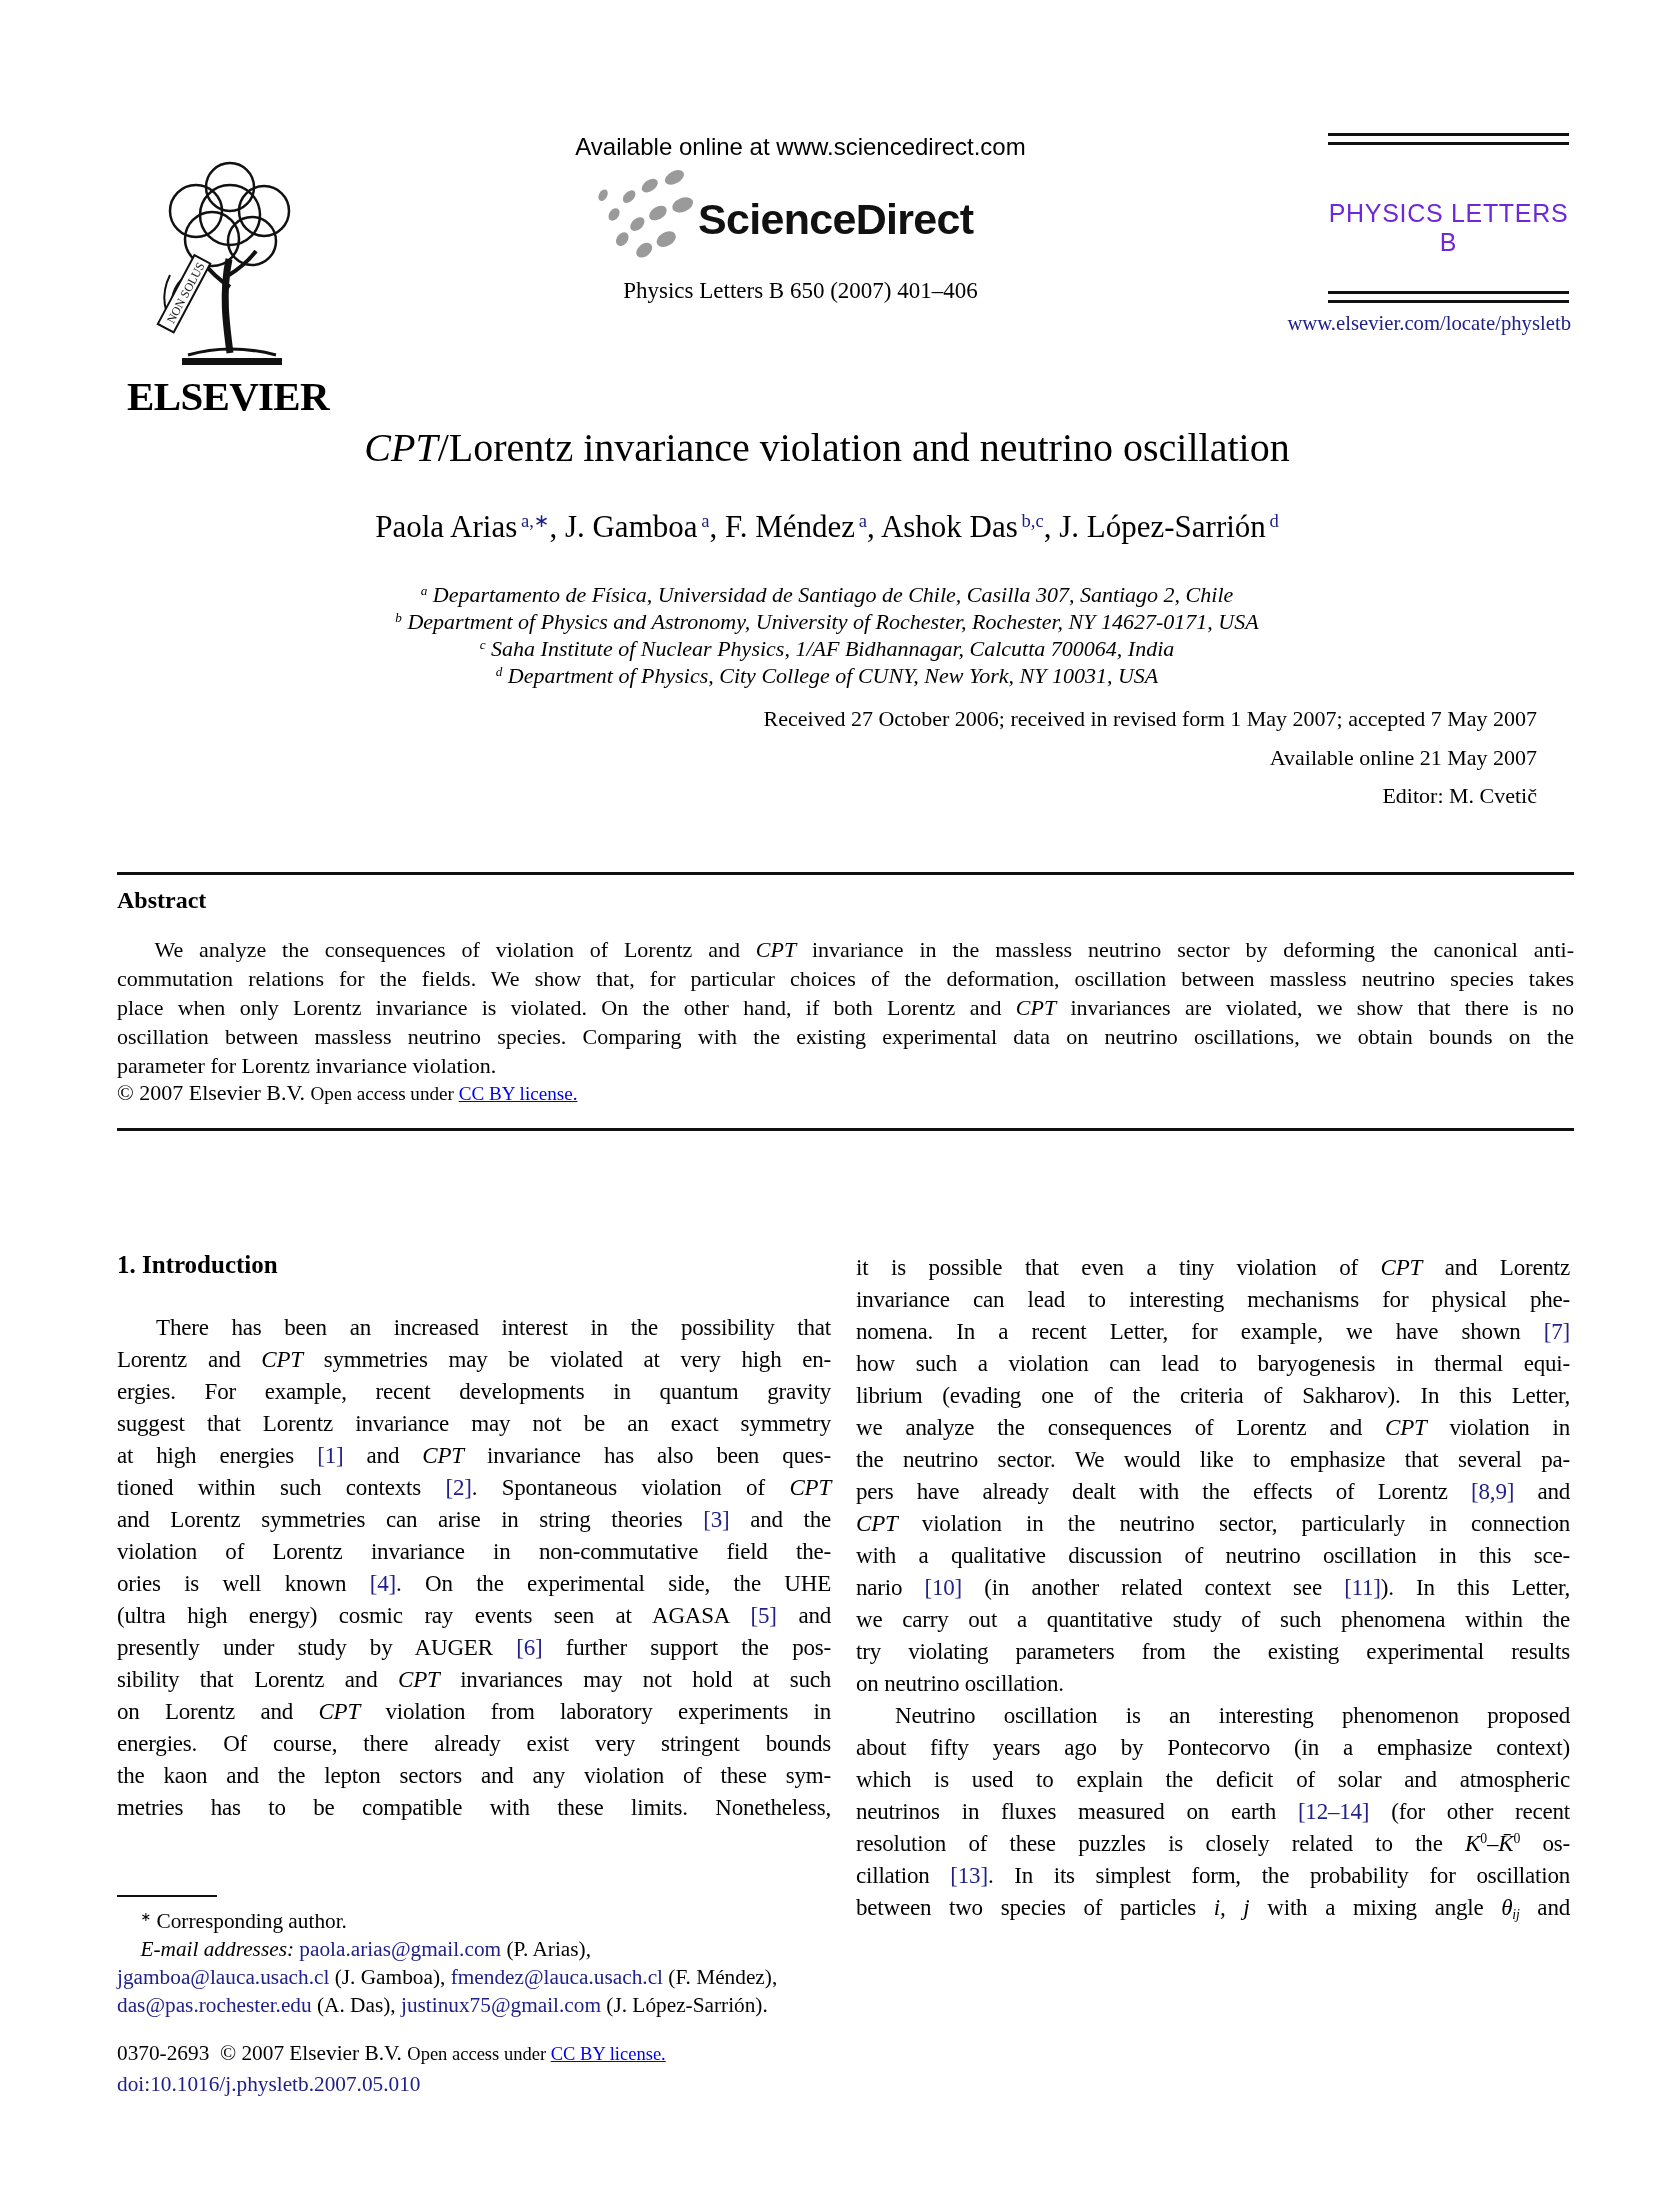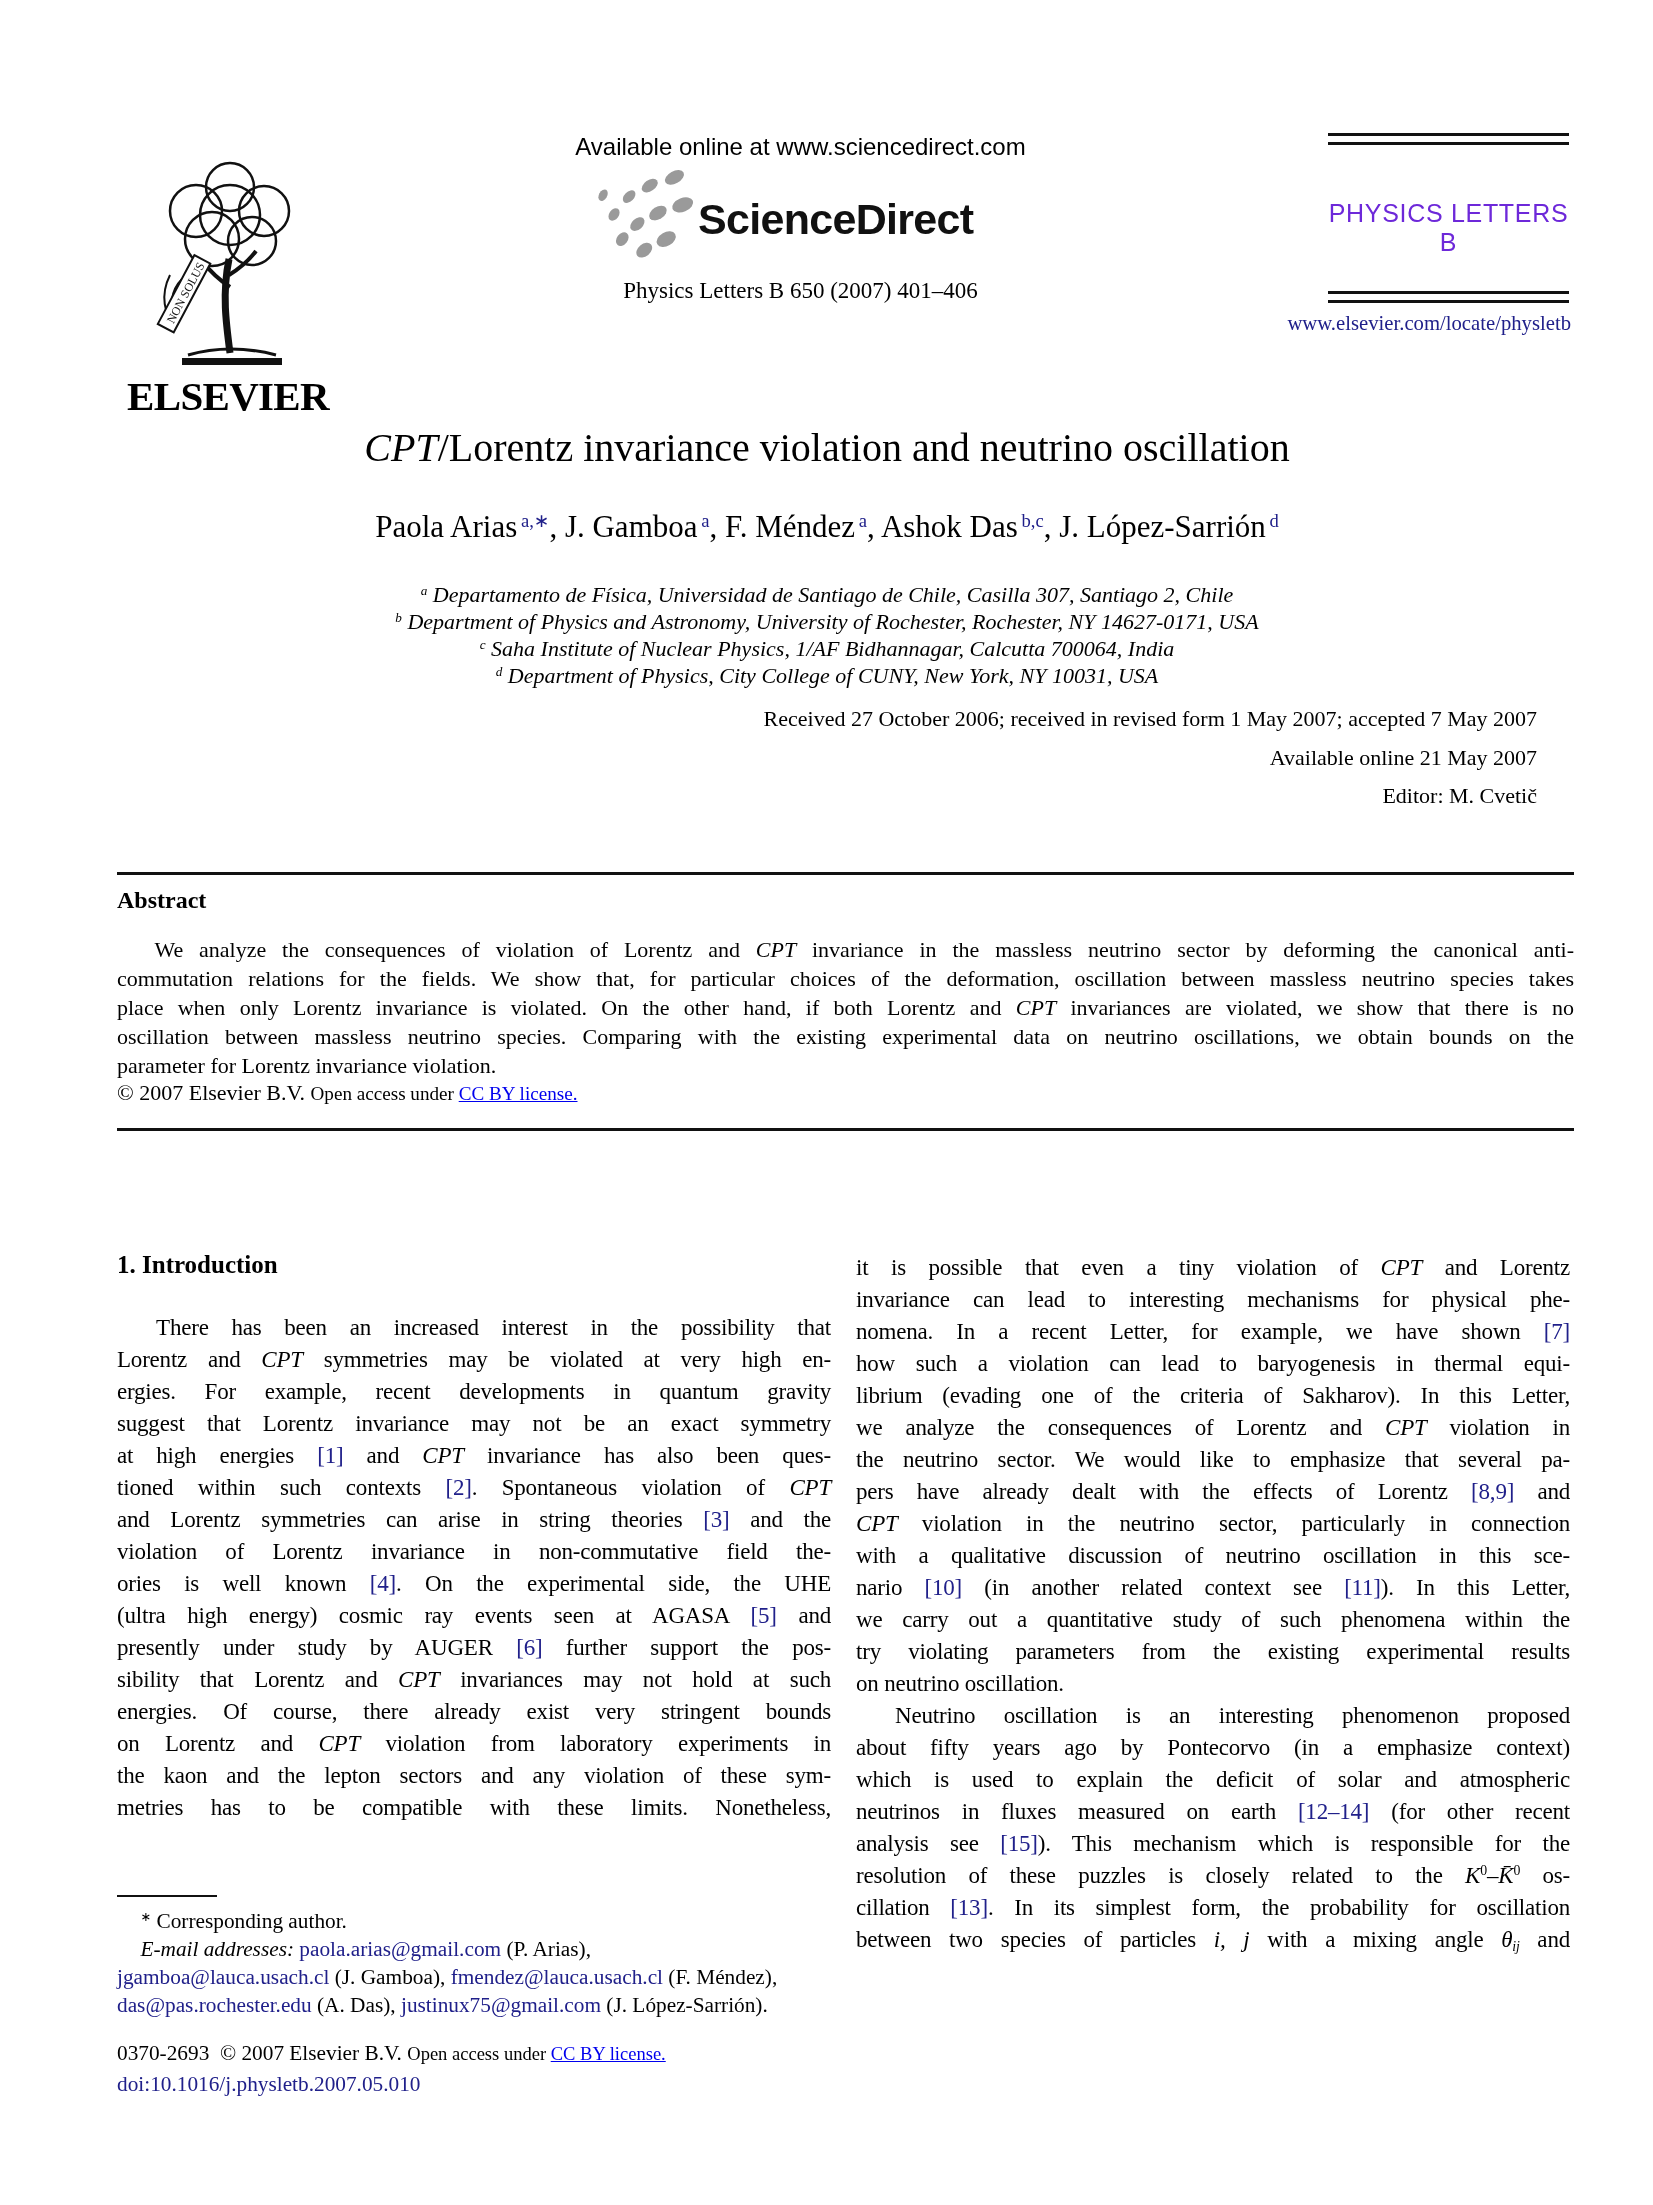--- a/index.html
+++ b/index.html
@@ -138,22 +138,22 @@
         <div class="line just">ergies. For example, recent developments in quantum gravity</div>
         <div class="line just">suggest that Lorentz invariance may not be an exact symmetry</div>
         <div class="line just">at high energies <span class="cite">[1]</span> and <em>CPT</em> invariance has also been ques-</div>
         <div class="line just">tioned within such contexts <span class="cite">[2]</span>. Spontaneous violation of <em>CPT</em></div>
         <div class="line just">and Lorentz symmetries can arise in string theories <span class="cite">[3]</span> and the</div>
         <div class="line just">violation of Lorentz invariance in non-commutative field the-</div>
         <div class="line just">ories is well known <span class="cite">[4]</span>. On the experimental side, the UHE</div>
         <div class="line just">(ultra high energy) cosmic ray events seen at AGASA <span class="cite">[5]</span> and</div>
         <div class="line just">presently under study by AUGER <span class="cite">[6]</span> further support the pos-</div>
         <div class="line just">sibility that Lorentz and <em>CPT</em> invariances may not hold at such</div>
+        <div class="line just">on Lorentz and <em>CPT</em> violation from laboratory experiments in</div>
         <div class="line just">energies. Of course, there already exist very stringent bounds</div>
-        <div class="line just">on Lorentz and <em>CPT</em> violation from laboratory experiments in</div>
         <div class="line just">the kaon and the lepton sectors and any violation of these sym-</div>
         <div class="line just">metries has to be compatible with these limits. Nonetheless,</div>
       </div>
     </div>
   <div class="abs col rightcol">
       <div class="para">
         <div class="line just">it is possible that even a tiny violation of <em>CPT</em> and Lorentz</div>
         <div class="line just">invariance can lead to interesting mechanisms for physical phe-</div>
         <div class="line just">nomena. In a recent Letter, for example, we have shown <span class="cite">[7]</span></div>
         <div class="line just">how such a violation can lead to baryogenesis in thermal equi-</div>
@@ -166,21 +166,20 @@
         <div class="line just">nario <span class="cite">[10]</span> (in another related context see <span class="cite">[11]</span>). In this Letter,</div>
         <div class="line just">we carry out a quantitative study of such phenomena within the</div>
         <div class="line just">try violating parameters from the existing experimental results</div>
         <div class="line">on neutrino oscillation.</div>
       </div>
       <div class="para">
         <div class="line just ind">Neutrino oscillation is an interesting phenomenon proposed</div>
         <div class="line just">about fifty years ago by Pontecorvo (in a emphasize context)</div>
         <div class="line just">which is used to explain the deficit of solar and atmospheric</div>
         <div class="line just">neutrinos in fluxes measured on earth <span class="cite">[12–14]</span> (for other recent</div>
-        <div class="line just">analysis see <span class="cite">[15]</span>). This mechanism which is responsible for the</div>
         <div class="line just">resolution of these puzzles is closely related to the <em>K</em><sup>0</sup>–<em>K̄</em><sup>0</sup> os-</div>
         <div class="line just">cillation <span class="cite">[13]</span>. In its simplest form, the probability for oscillation</div>
         <div class="line just">between two species of particles <em>i, j</em> with a mixing angle <em>θ</em><sub><em>ij</em></sub> and</div>
       </div>
     </div>
 
   <div class="abs rule" style="left:117px;top:1895px;width:100px;height:2px;"></div>
   <div class="abs footnote">
       <div class="line"><span class="tin"></span><sup>∗</sup> Corresponding author.</div>
       <div class="line"><span class="tin"></span><em>E-mail addresses:</em> <span class="navy">paola.arias@gmail.com</span> (P. Arias),</div>

